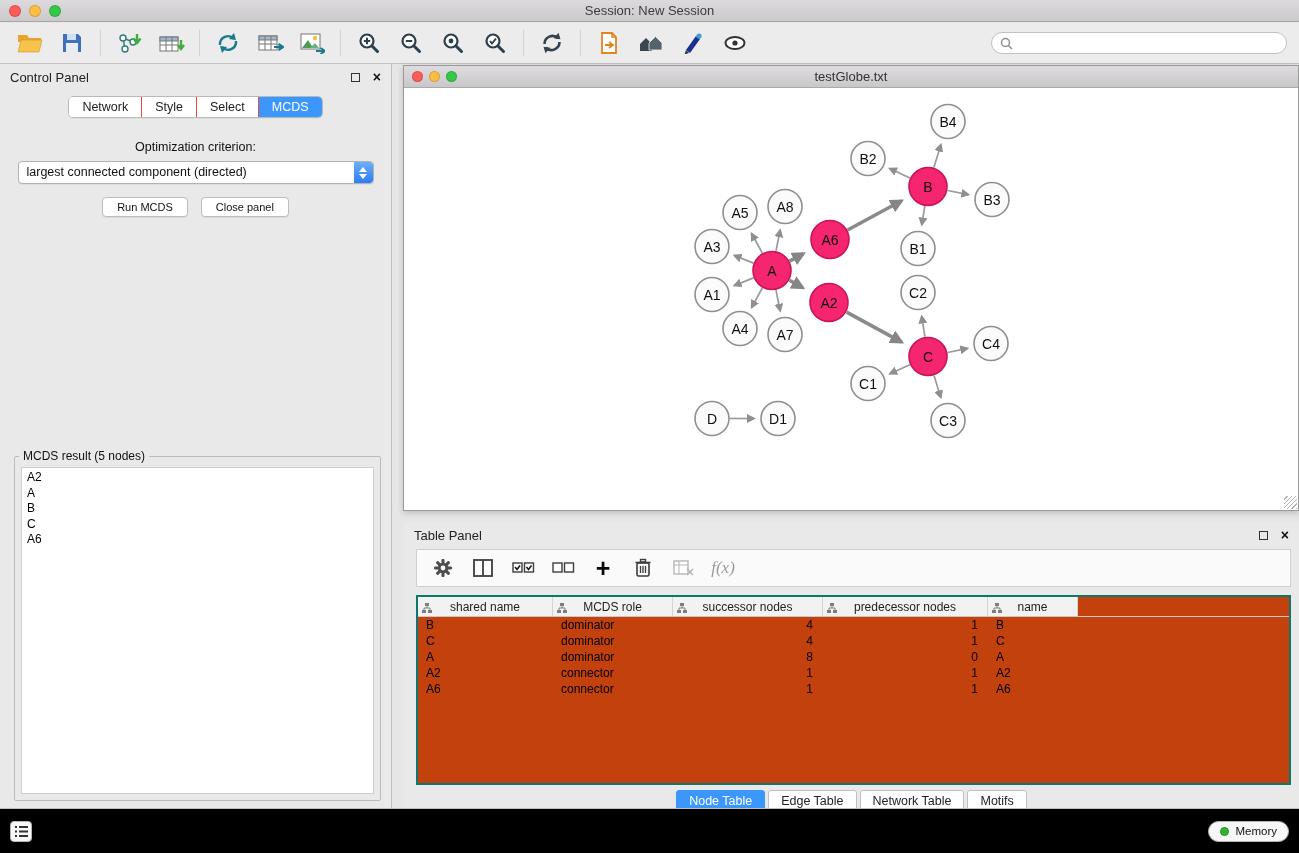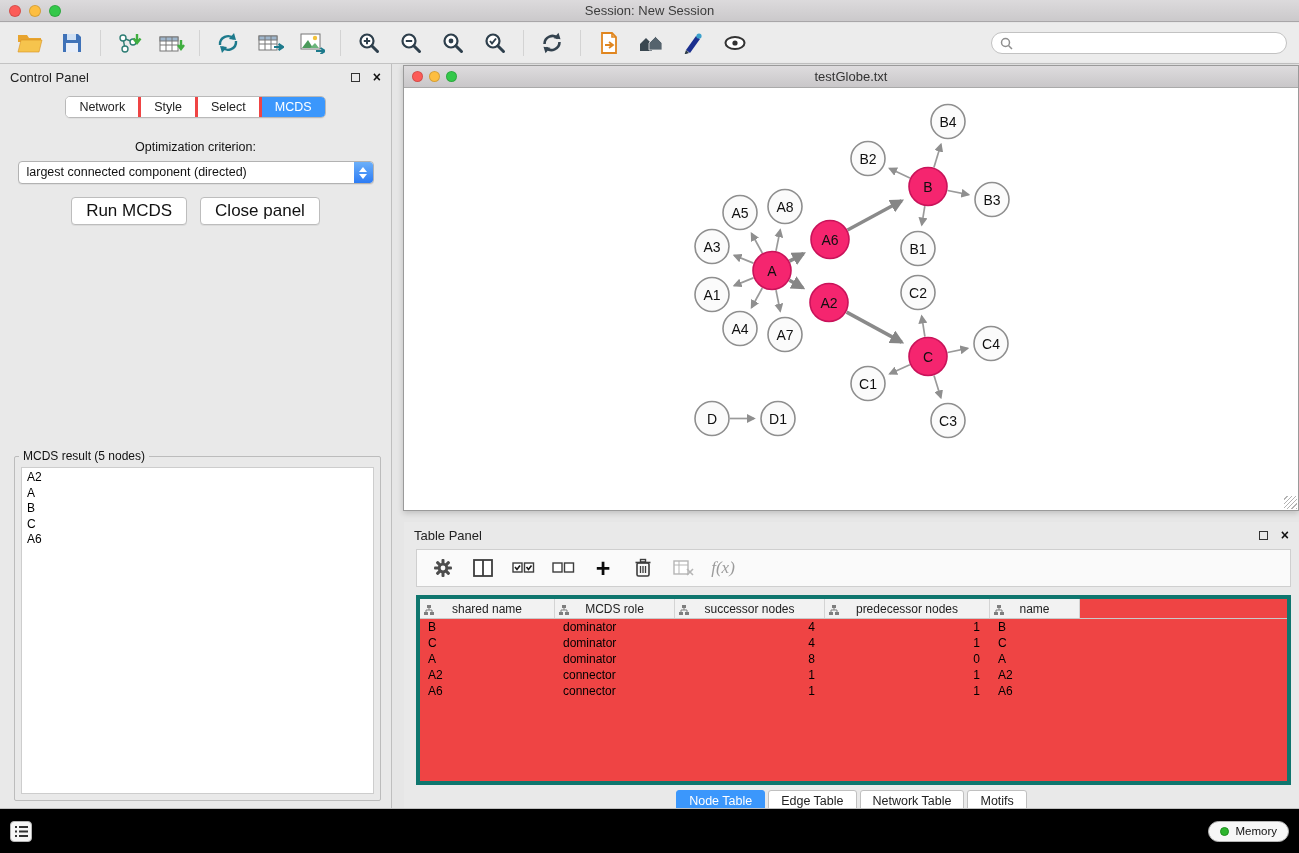--- a/index.html
+++ b/index.html
@@ -29,36 +29,36 @@
   
   .control-panel { position:absolute; top:64px; left:0; width:392px; bottom:33px;
     background:#e9e9e9; border-right:1px solid #bfbfbf; }
   .panel-header { display:flex; align-items:center; height:26px; padding:0 10px; font-size:13px; color:#222; }
   .panel-header .spacer { flex:1; }
   .float-box { width:9px; height:9px; border:1.5px solid #333; display:inline-block; }
   .close-x { font-weight:bold; font-size:14px; color:#111; margin-left:13px; line-height:10px; }
   .tabs-row { display:flex; justify-content:center; margin-top:6px; }
   .seg { display:flex; border:1px solid #b9b9b9; border-radius:5px; overflow:hidden; background:#fff;
     box-shadow:0 1px 0 rgba(0,0,0,.04); }
-  .seg-tab { padding:3px 13px; font-size:12.5px; color:#222; border-right:3px solid #ef4444; background:#fff; }
+  .seg-tab { padding:3px 13px; font-size:12.5px; color:#222; border-right:1px solid #ef4444; background:#fff; }
   .seg-tab:last-child { border-right:none; }
   .seg-tab.active { background:#3b97fc; color:#fff; }
   .opt-label { text-align:center; margin-top:22px; font-size:12.5px; color:#111; }
   .combo { position:relative; margin:7px auto 0; width:356px; height:23px; border:1px solid #b2b2b2;
     border-radius:4px; background:#fff; font-size:12.5px; line-height:21px; padding:0 26px 0 8px;
     color:#111; box-shadow:0 1px 0 rgba(0,0,0,.05); white-space:nowrap; overflow:hidden; }
   .combo-stepper { position:absolute; right:0; top:0; bottom:0; width:19px;
     background:linear-gradient(#6cb0f9,#2d7cf5); border-radius:0 3px 3px 0;
     display:flex; flex-direction:column; align-items:center; justify-content:center; gap:2px; }
   .combo-stepper i { display:block; width:0; height:0; border-left:4px solid transparent; border-right:4px solid transparent; }
   .combo-stepper i.up { border-bottom:5px solid #fff; }
   .combo-stepper i.down { border-top:5px solid #fff; }
   .btn-row { display:flex; justify-content:center; gap:13px; margin-top:13px; }
   .mac-btn { background:#fff; border:1px solid #bdbdbd; border-radius:4px; padding:3px 14px;
-    font-size:17px; font-family:inherit; color:#111; box-shadow:0 1px 0 rgba(0,0,0,.06); }
+    font-size:11px; font-family:inherit; color:#111; box-shadow:0 1px 0 rgba(0,0,0,.06); }
   .groupbox { position:absolute; left:14px; right:10px; top:392px; bottom:19px;
     border:1px solid #bcbcbc; border-radius:2px; }
   .group-title { position:absolute; top:-8px; left:4px; background:#e9e9e9; padding:0 4px; font-size:12px; color:#111; }
   .result-list { position:absolute; left:6px; right:6px; top:10px; bottom:6px; background:#fff;
     border:1px solid #cdcdcd; overflow:auto; font-size:12px; padding-top:2px; }
   .list-item { padding:0 5px; line-height:15.5px; color:#000; }
 
   
   .net-window { position:absolute; left:403px; top:65px; width:896px; height:446px;
     border:1px solid #9a9a9a; background:#fff; box-shadow:0 2px 6px rgba(0,0,0,.18); }
@@ -72,22 +72,22 @@
   .grip { position:absolute; right:1px; bottom:1px; width:13px; height:13px;
     background:repeating-linear-gradient(135deg, transparent 0 2px, #b3b3b3 2px 3px); }
 
   
   .table-panel { position:absolute; left:404px; right:0; top:522px; bottom:35px; background:#e9e9e9; }
   .tp-toolbar { position:absolute; left:12px; right:8px; top:27px; height:38px; background:#fafafa;
     border:1px solid #cfcfcf; display:flex; align-items:center; gap:16px; padding:0 14px; }
   .tp-btn { display:flex; align-items:center; justify-content:center; min-width:24px; height:26px; }
   .plus-glyph { font-size:25px; font-weight:bold; color:#0a0a0a; line-height:22px; }
   .fx-label { font-family:"Liberation Serif", serif; font-style:italic; font-size:17px; color:#9b9b9b; }
-  .data-table { position:absolute; left:12px; right:8px; top:73px; height:190px; background:#ef4444;
-    border:4px solid #0f766e; overflow:hidden; }
+  .data-table { position:absolute; left:12px; right:8px; top:73px; height:190px; background:#c2410c;
+    border:2px solid #0f766e; overflow:hidden; }
   .table-header { display:flex; height:20px; border-bottom:1px solid #c9c9c9; }
   .th { position:relative; display:flex; align-items:center; justify-content:center; font-size:12px;
     color:#222; background:#f2f2f2; border-right:1px solid #d4d4d4; }
   .col-icon { position:absolute; left:4px; top:5px; }
   .col0 { width:135px; } .col1 { width:120px; } .col2 { width:150px; } .col3 { width:165px; } .col4 { width:90px; }
   .tr { display:flex; height:16px; }
   .td { font-size:12px; color:#000; line-height:16px; padding-left:8px; overflow:hidden; white-space:nowrap; }
   .td.num { text-align:right; padding-right:10px; padding-left:0; }
   .bottom-tabs { position:absolute; left:0; right:0; bottom:6px; display:flex; justify-content:center; gap:3px; }
   .bottom-tab { font-size:12.5px; padding:3px 12px; border-radius:3px; background:#fff;

